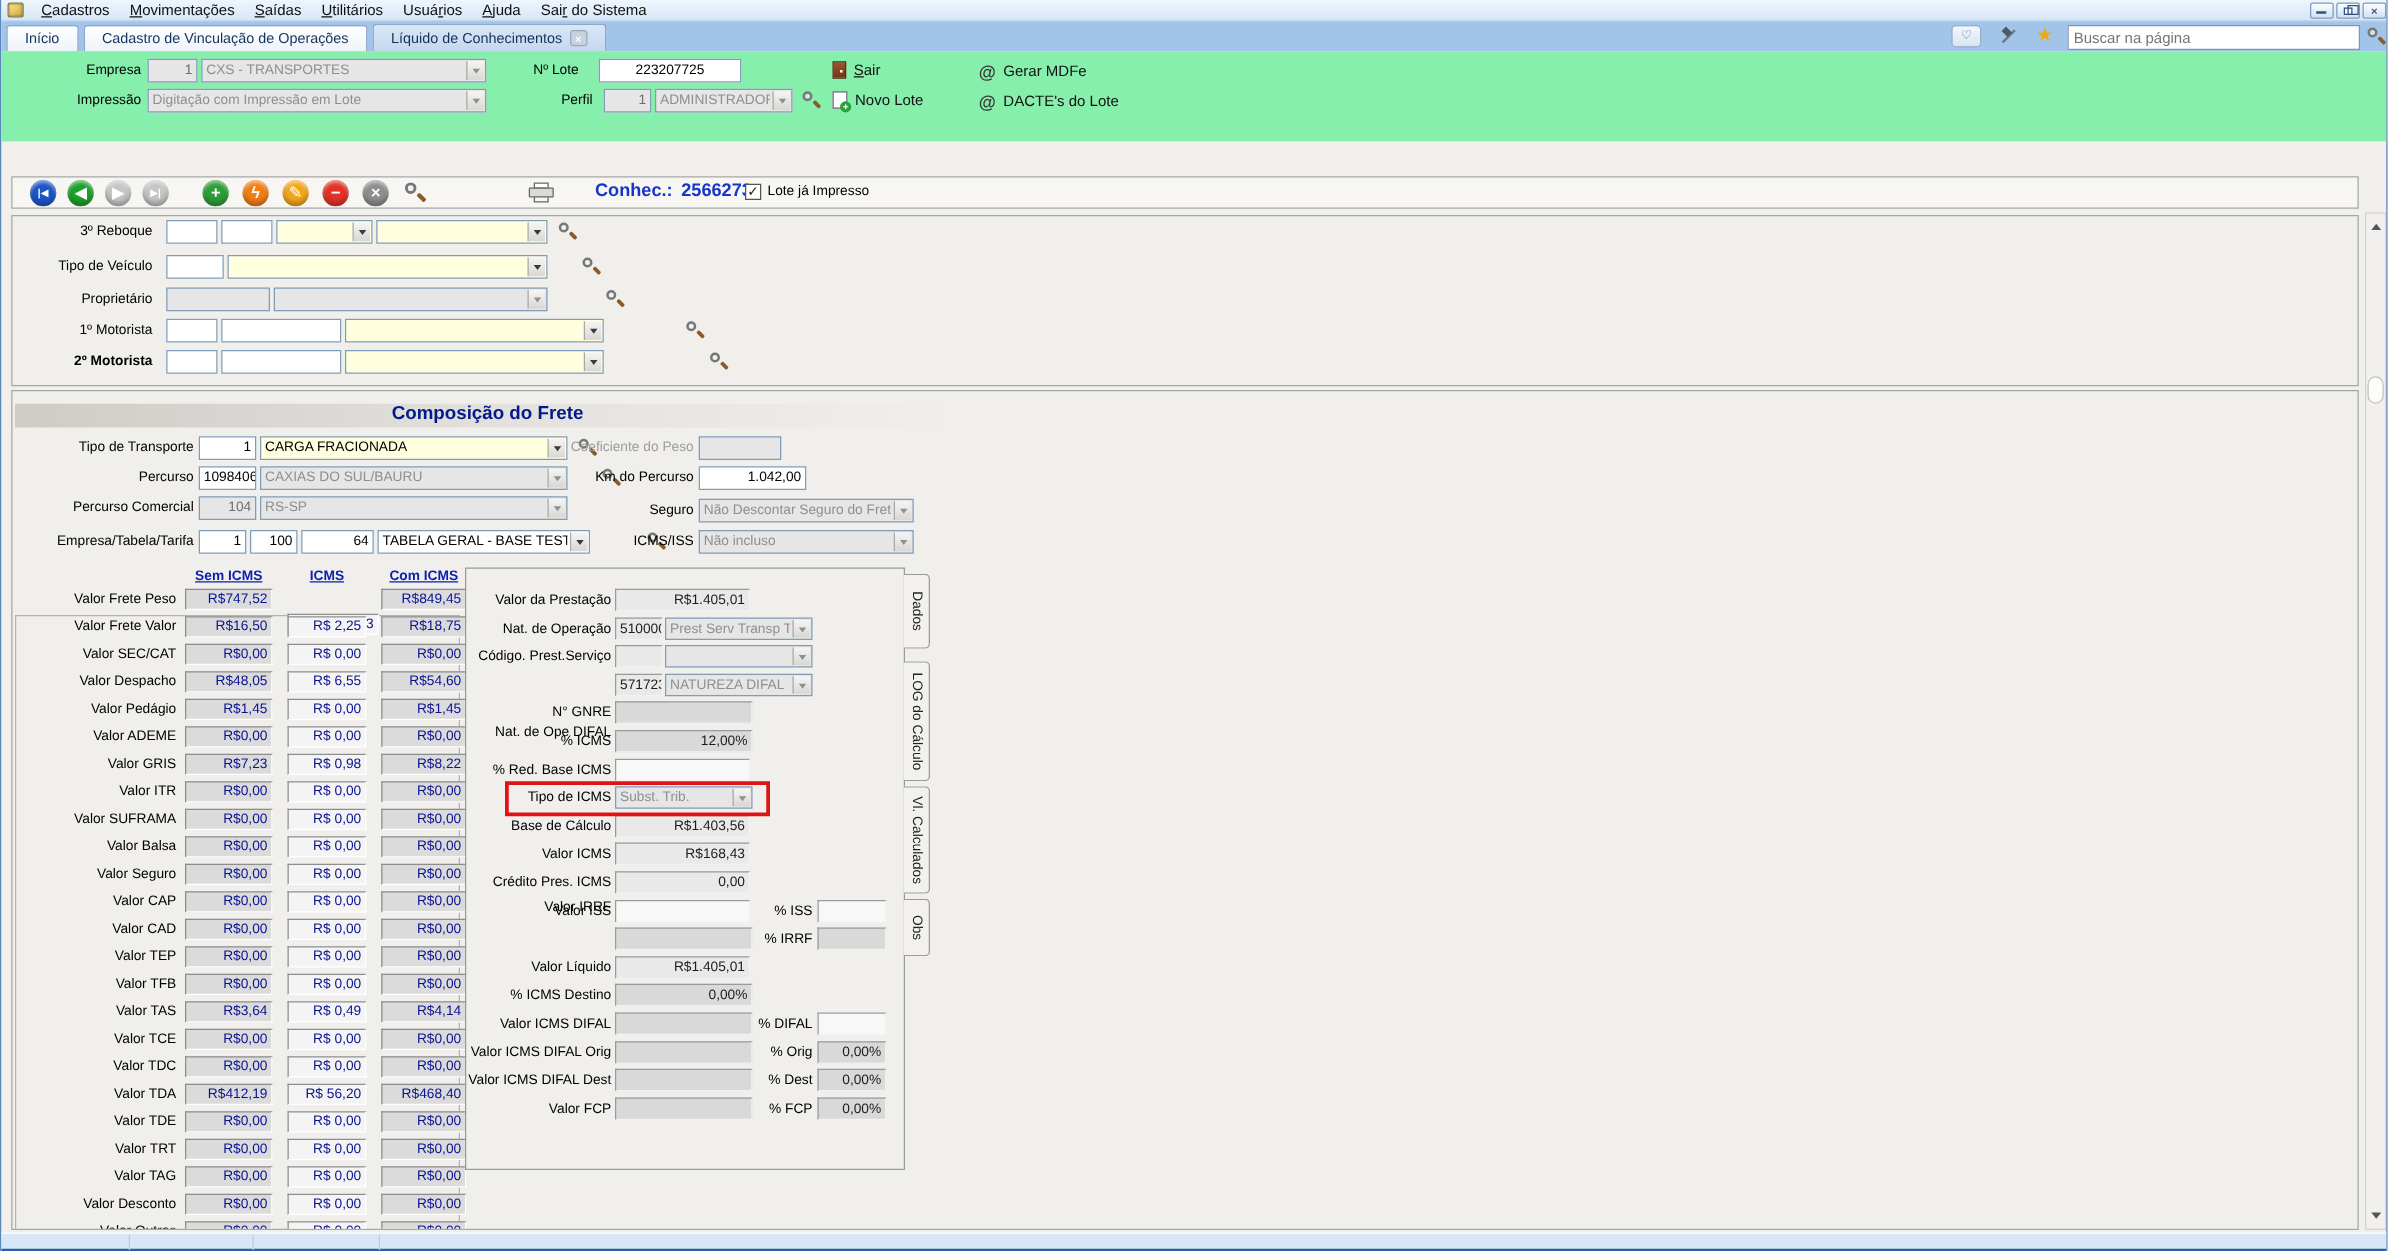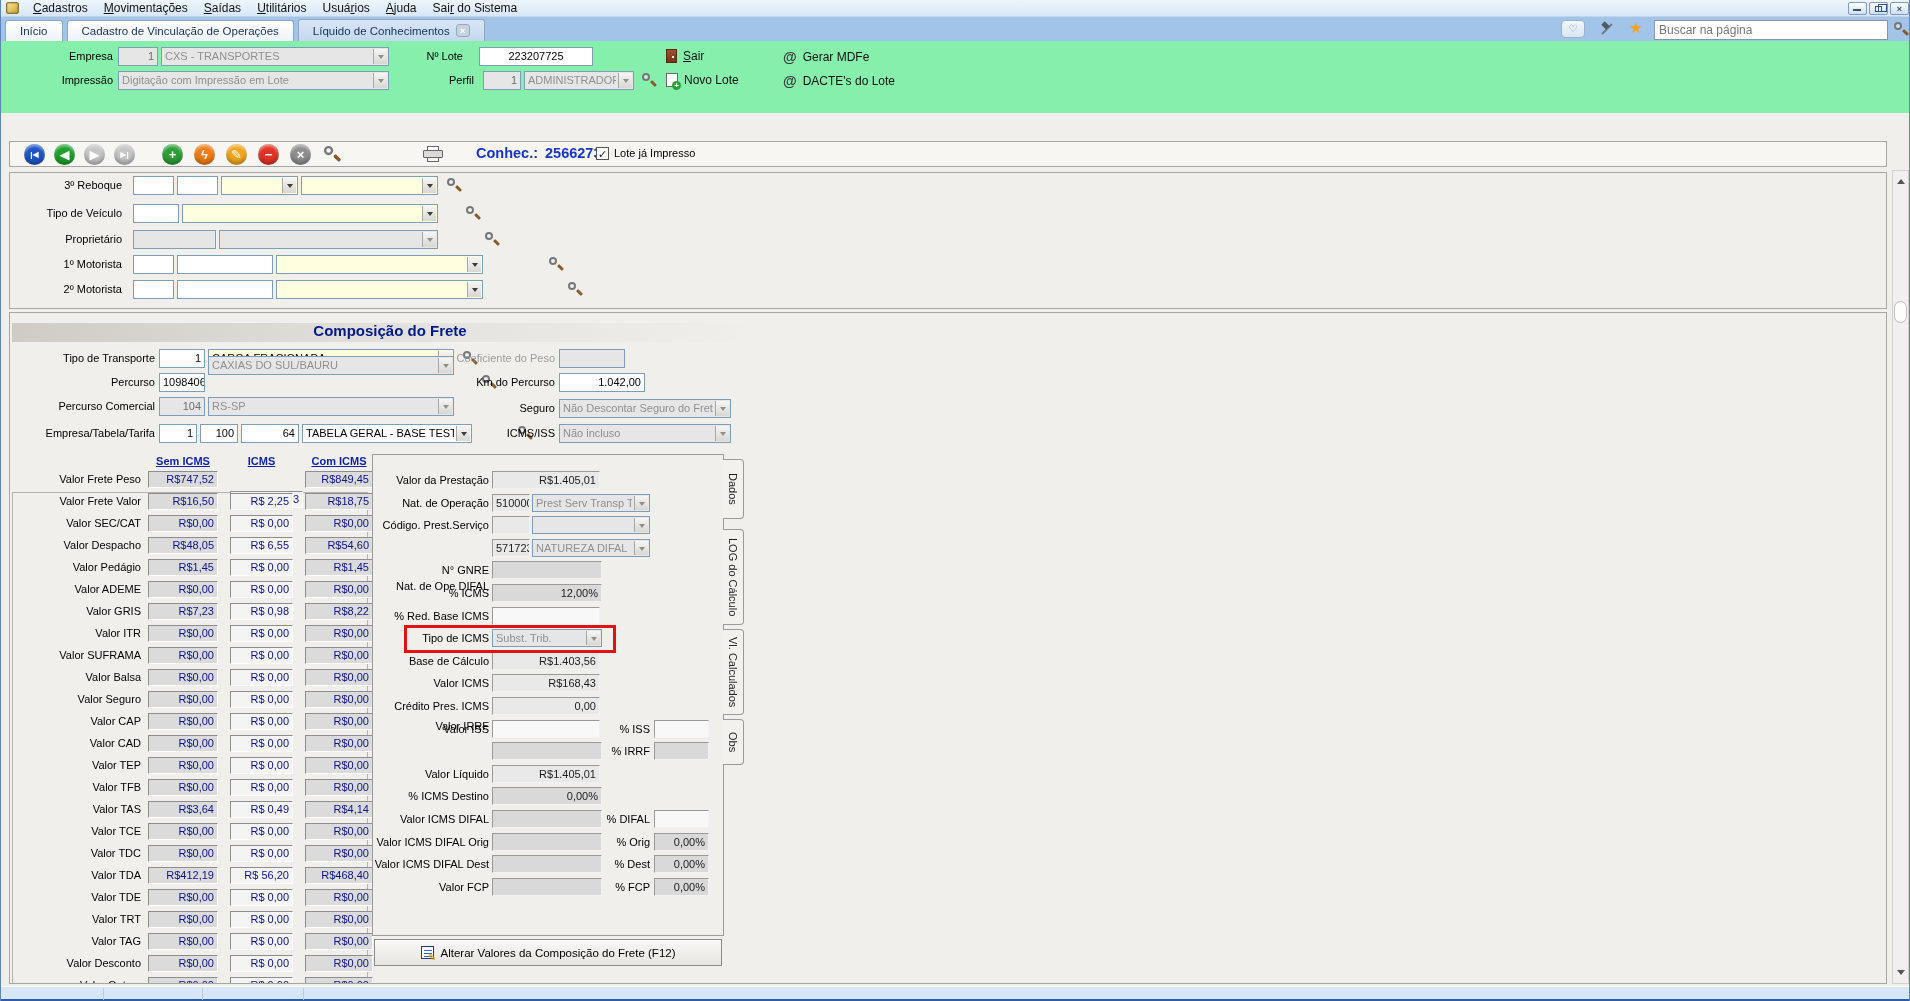--- a/index.html
+++ b/index.html
@@ -321,21 +321,21 @@
     <span class="mag abs" style="left:436px;top:58px;"><i></i><b></b></span>
     
     <div class="lbl" style="left:12px;top:82px;width:100px;">1º Motorista</div>
     <div class="fld" style="left:123px;top:82px;width:41px;"></div>
     <div class="fld" style="left:167px;top:82px;width:96px;"></div>
     <div class="fld yellow combo" style="left:266px;top:82px;width:207px;">
         <span class="arrow"></span>
       </div>
     <span class="mag abs" style="left:481px;top:83px;"><i></i><b></b></span>
     
-    <div class="lbl" style="left:12px;top:107px;width:100px;">2º Motorista</div>
+    <div class="lbl" style="left:12px;top:107px;width:100px;font-weight:bold;">2º Motorista</div>
     <div class="fld" style="left:123px;top:107px;width:41px;"></div>
     <div class="fld" style="left:167px;top:107px;width:96px;"></div>
     <div class="fld yellow combo" style="left:266px;top:107px;width:207px;">
         <span class="arrow"></span>
       </div>
     <span class="mag abs" style="left:481px;top:108px;"><i></i><b></b></span>
   </div>
 
   <div class="freightpanel">
     <div class="band"></div>
@@ -349,21 +349,21 @@
       <span class="arrow"></span>
     </div>
     <span class="mag abs" style="left:452px;top:37px;"><i></i><b></b></span>
     
     <div class="lbl dimlbl" style="left:415px;top:36px;width:130px;">Coeficiente do Peso</div>
     <div class="fld grayfld" style="left:549px;top:36px;width:66px;"></div>
 
     
     <div class="lbl" style="left:12px;top:60px;width:133px;">Percurso</div>
     <div class="fld rt" style="left:149px;top:60px;width:46px;">10984068</div>
-    <div class="fld grayfld combo" style="left:198px;top:43px;width:246px;">
+    <div class="fld grayfld combo" style="left:198px;top:60px;width:246px;">
       <span class="combo-text dim">CAXIAS DO SUL/BAURU</span>
       <span class="arrow"></span>
     </div>
     <span class="mag abs" style="left:452px;top:61px;"><i></i><b></b></span>
     <div class="lbl" style="left:415px;top:60px;width:130px;">Km do Percurso</div>
     <div class="fld rt" style="left:549px;top:60px;width:86px;">1.042,00</div>
 
     
     <div class="lbl" style="left:12px;top:84px;width:133px;">Percurso Comercial</div>
     <div class="fld grayfld rt" style="left:149px;top:84px;width:46px;">104</div>
@@ -567,24 +567,20 @@
         <div class="sunkval k-gray" style="left: 644px; top: 565px; width: 55px;">0,00%</div>
       </div>
     <div class="redbox"></div>
     <div id="side-tabs">
         <div class="side-tab" style="top: 146px; height: 60px;">Dados</div>
         <div class="side-tab" style="top: 216px; height: 96px;">LOG do Cálculo</div>
         <div class="side-tab" style="top: 316px; height: 86px;">Vl. Calculados</div>
         <div class="side-tab" style="top: 406px; height: 46px;">Obs</div>
       </div>
 
-    <div class="fbtn">
-      <span class="docicon"></span>
-      <span>Alterar Valores da Composição do Frete (F12)</span>
-    </div>
   </div>
 
   <div class="vscroll">
     <span class="sb-btn" style="top:1px;">
         <span class="tri-up"></span>
       </span>
     <span class="sb-thumb"></span>
     <span class="sb-btn" style="bottom:1px;">
         <span class="tri-down"></span>
       </span>

